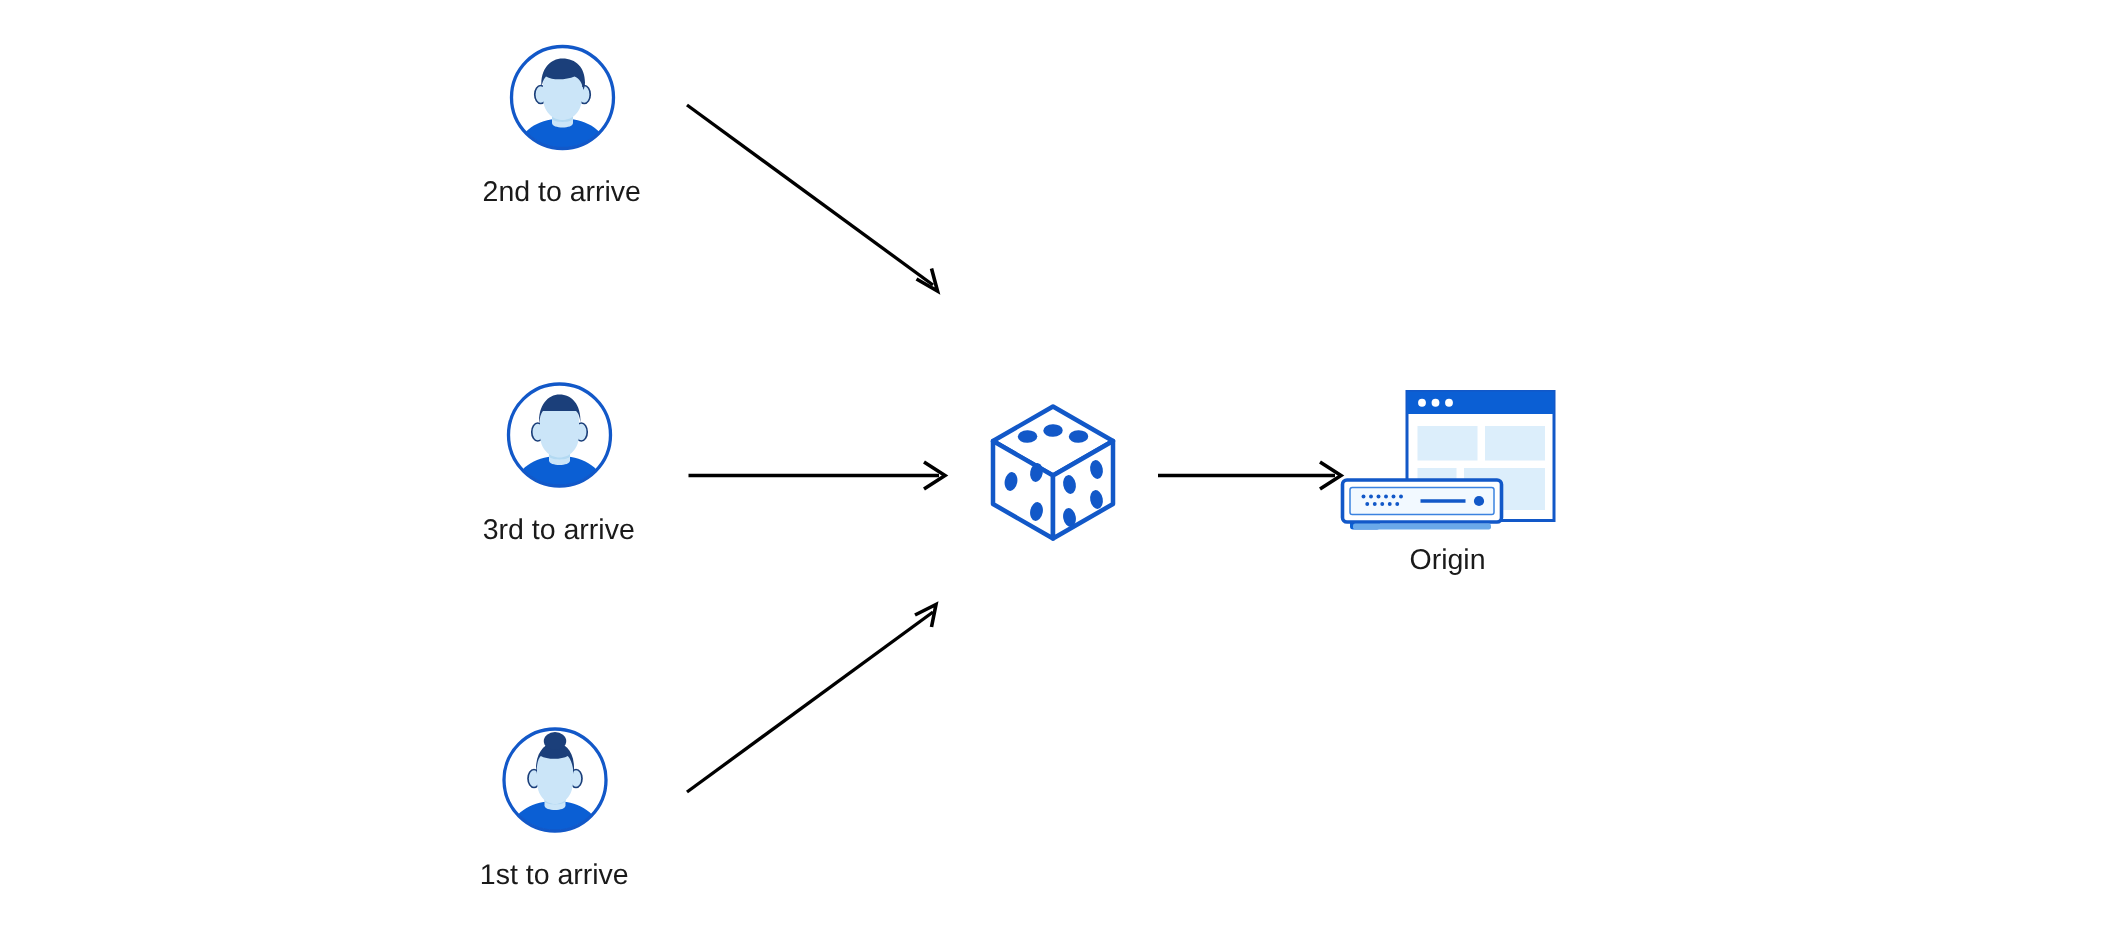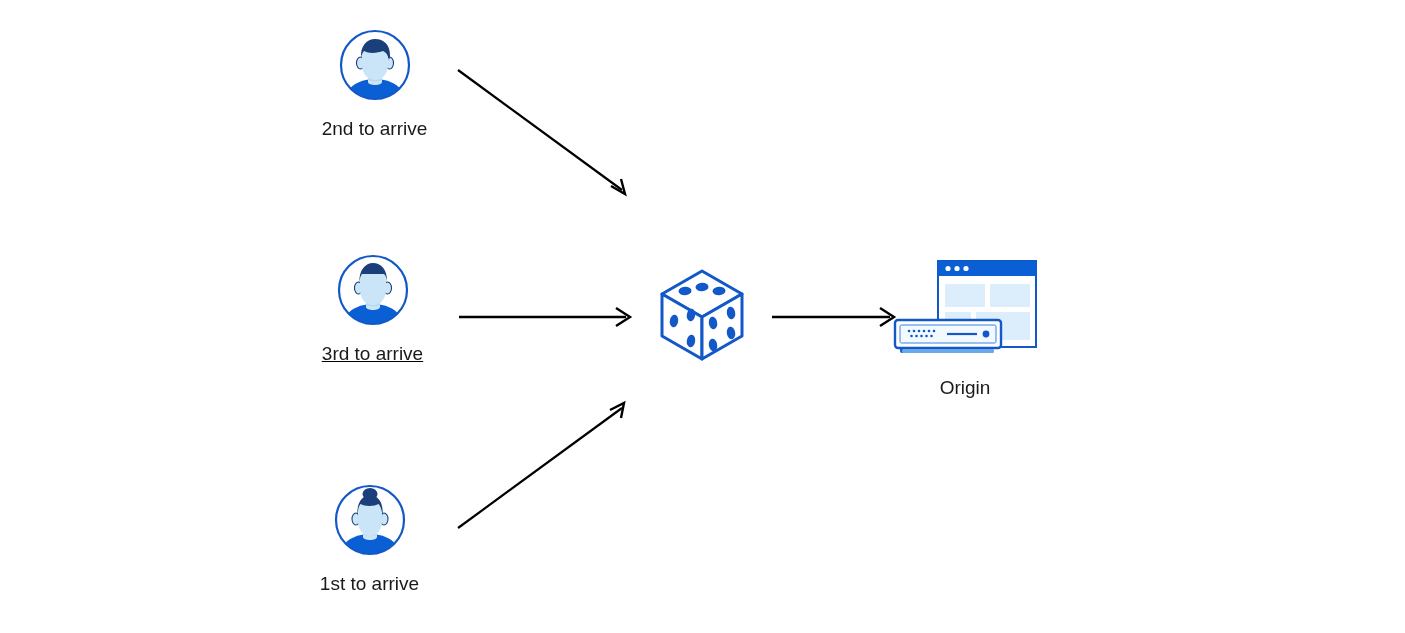--- a/index.html
+++ b/index.html
@@ -31,21 +31,20 @@
     line-height: 1.2;
     color: #1a1a1a;
     text-align: center;
     white-space: nowrap;
     font-weight: 400;
   }
   .avatar-label {
     margin-top: 16px;
   }
   .origin-label {
-    margin-top: 14px;
   }
   .icon-box {
     display: block;
   }
   svg { display: block; overflow: visible; }
   #arrow-layer {
     position: absolute;
     left: 0;
     top: 0;
     width: 1405px;
@@ -103,21 +102,21 @@
           <path d="M24 28 c0 -9 6 -14 13 -14 c7 0 13 5 13 14 v9 c0 9 -6 15 -13 15 c-7 0 -13 -6 -13 -15 z" fill="#cbe5f8"></path>
 
           <path d="M23 30 c-1 -12 6 -19 14 -19 c9 0 15 6 15 16 c0 2 -0.5 4 -1 5 c-1 -5 -3 -8 -6 -9 c-5 2 -14 3 -19 0 c-2 2 -2.6 5 -3 7 z" fill="#1b3f7a"></path>
         </g>
         <circle cx="37" cy="37" r="34" fill="none" stroke="#1258c8" stroke-width="2.2"></circle>
       </svg>
     </span>
     <div class="node-label avatar-label">2nd to arrive</div>
   </div>
 
-  <div class="node" style="left:295px; top:253px; width:155px;text-decoration:underline;">
+  <div class="node" style="left:295px; top:253px; width:155px;">
     <span class="icon-box">
       <svg width="74" height="74" viewBox="0 0 74 74">
         <defs>
           <clipPath id="clip-av2">
               <circle cx="37" cy="37" r="33.5"></circle>
             </clipPath>
         </defs>
         <circle cx="37" cy="37" r="35" fill="#ffffff"></circle>
         <g clip-path="url(#clip-av2)">
           <path d="M6 74 C8 58, 22 51, 37 51 C52 51, 66 58, 68 74 Z" fill="#0b5fd4"></path>

